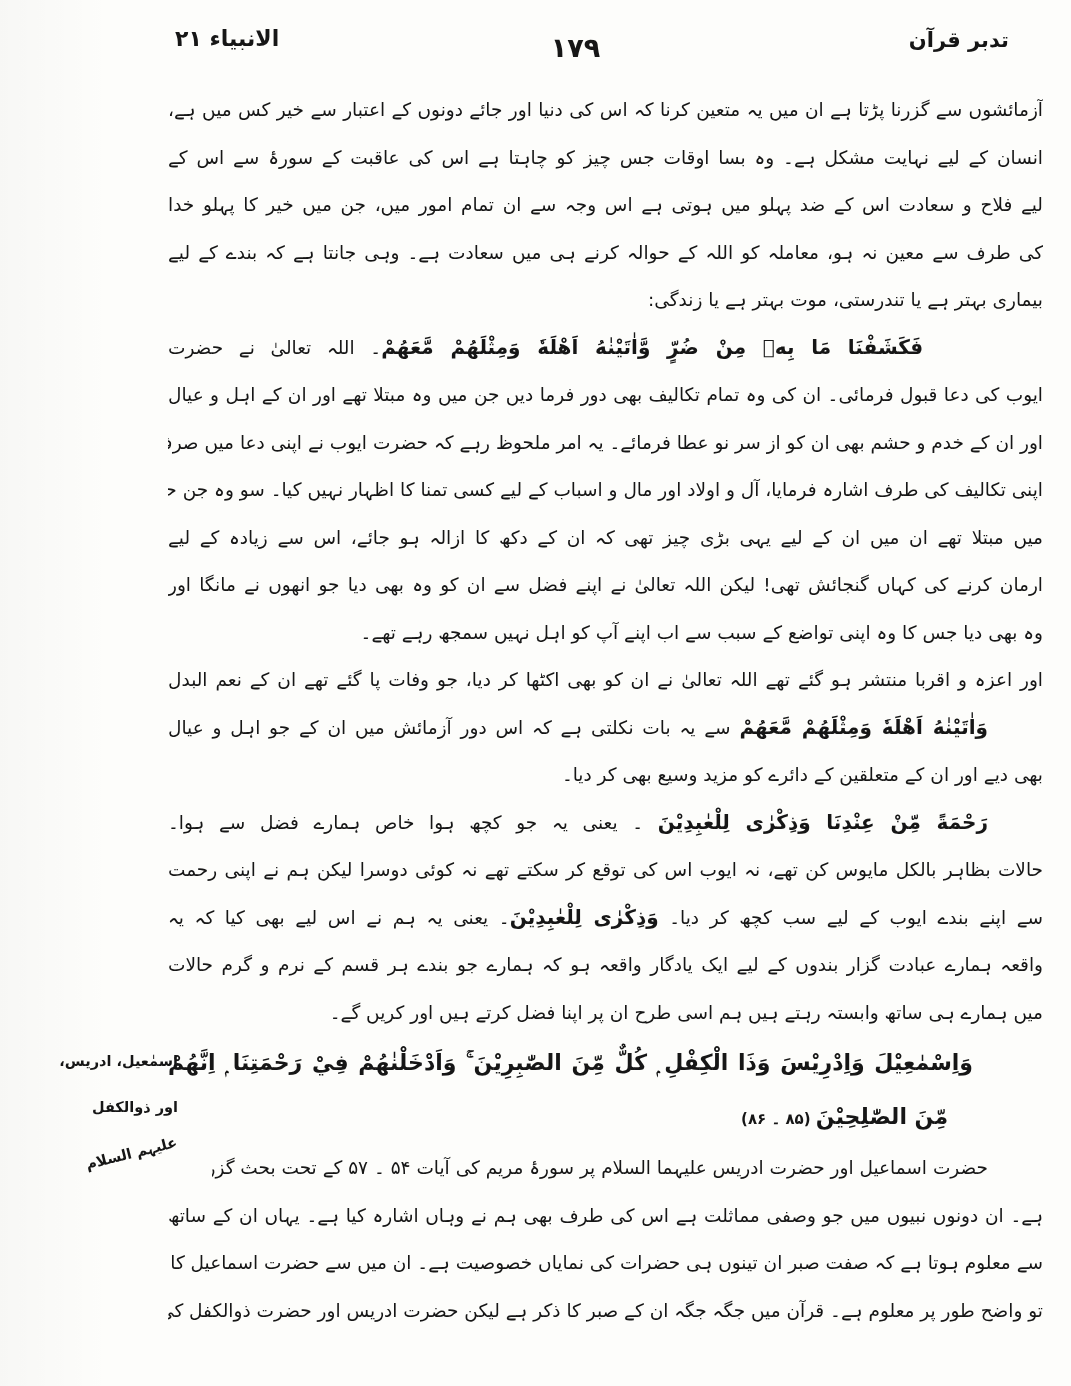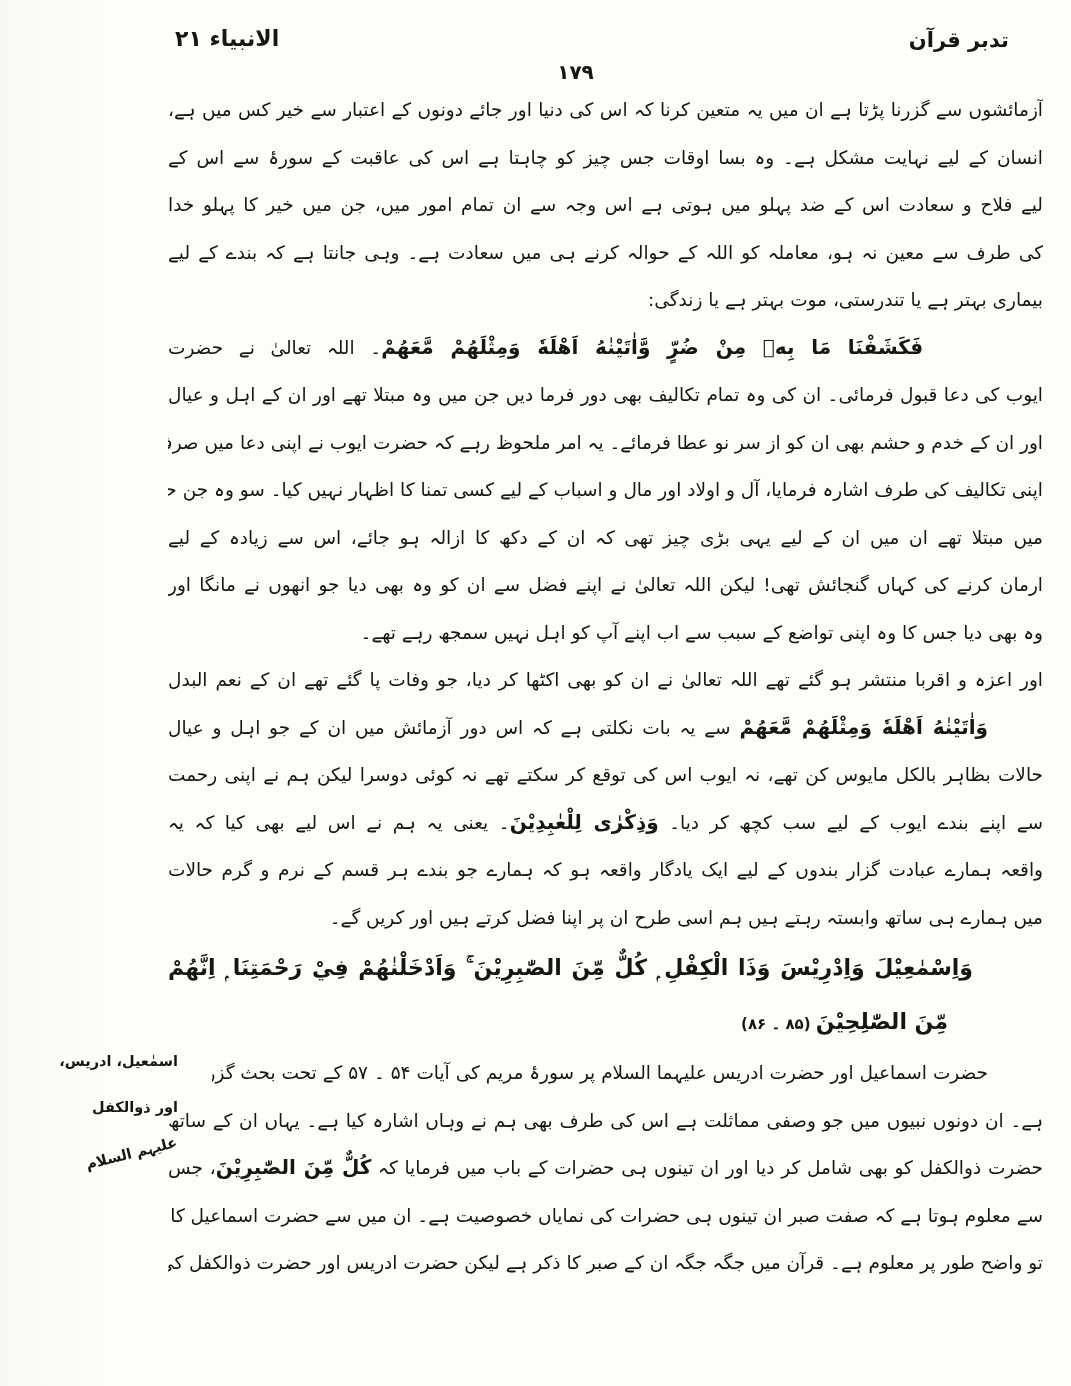--- a/index.html
+++ b/index.html
@@ -14,21 +14,21 @@
     direction:rtl;
   }
   
   .hdr{position:absolute;top:24px;left:0;right:0;height:44px;}
   .hdr .book{
     position:absolute;right:62px;top:4px;
     font-size:21px;font-weight:700;letter-spacing:0;
   }
   .hdr .pageno{
     position:absolute;left:50%;top:8px;transform:translateX(-50%) translateX(40px);
-    font-size:20px;font-weight:700;letter-spacing:2px;margin-top:28px;
+    font-size:27px;font-weight:700;letter-spacing:2px;
   }
   .hdr .surah{
     position:absolute;left:175px;top:2px;
     font-size:22px;font-weight:700;
   }
   
   .body{
     position:absolute;top:86px;right:28px;left:168px;
   }
   .line{
@@ -91,29 +91,30 @@
       <div class="line end"><span class="">بیماری بہتر ہے یا تندرستی، موت بہتر ہے یا زندگی:</span></div>
       <div class="line" style="padding-right: 120px;"><span class="v">فَكَشَفْنَا مَا بِهٖ مِنْ ضُرٍّ وَّاٰتَيْنٰهُ اَهْلَهٗ وَمِثْلَهُمْ مَّعَهُمْ</span><span class="">۔ اللہ تعالیٰ نے حضرت</span></div>
       <div class="line"><span class="">ایوب کی دعا قبول فرمائی۔ ان کی وہ تمام تکالیف بھی دور فرما دیں جن میں وہ مبتلا تھے اور ان کے اہل و عیال</span></div>
       <div class="line"><span class="">اور ان کے خدم و حشم بھی ان کو از سر نو عطا فرمائے۔ یہ امر ملحوظ رہے کہ حضرت ایوب نے اپنی دعا میں صرف</span></div>
       <div class="line"><span class="">اپنی تکالیف کی طرف اشارہ فرمایا، آل و اولاد اور مال و اسباب کے لیے کسی تمنا کا اظہار نہیں کیا۔ سو وہ جن حالات</span></div>
       <div class="line"><span class="">میں مبتلا تھے ان میں ان کے لیے یہی بڑی چیز تھی کہ ان کے دکھ کا ازالہ ہو جائے، اس سے زیادہ کے لیے</span></div>
       <div class="line"><span class="">ارمان کرنے کی کہاں گنجائش تھی! لیکن اللہ تعالیٰ نے اپنے فضل سے ان کو وہ بھی دیا جو انھوں نے مانگا اور</span></div>
       <div class="line end"><span class="">وہ بھی دیا جس کا وہ اپنی تواضع کے سبب سے اب اپنے آپ کو اہل نہیں سمجھ رہے تھے۔</span></div>
       <div class="line"><span class="">اور اعزہ و اقربا منتشر ہو گئے تھے اللہ تعالیٰ نے ان کو بھی اکٹھا کر دیا، جو وفات پا گئے تھے ان کے نعم البدل</span></div>
       <div class="line" style="padding-right: 55px;"><span class="v">وَاٰتَيْنٰهُ اَهْلَهٗ وَمِثْلَهُمْ مَّعَهُمْ</span><span class=""> سے یہ بات نکلتی ہے کہ اس دور آزمائش میں ان کے جو اہل و عیال</span></div>
+      <div class="line end"><span class="">بھی دیے اور ان کے متعلقین کے دائرے کو مزید وسیع بھی کر دیا۔</span></div>
+      <div class="line" style="padding-right: 55px;"><span class="v">رَحْمَةً مِّنْ عِنْدِنَا وَذِكْرٰى لِلْعٰبِدِيْنَ</span><span class=""> ۔ یعنی یہ جو کچھ ہوا خاص ہمارے فضل سے ہوا۔</span></div>
       <div class="line"><span class="">حالات بظاہر بالکل مایوس کن تھے، نہ ایوب اس کی توقع کر سکتے تھے نہ کوئی دوسرا لیکن ہم نے اپنی رحمت</span></div>
       <div class="line"><span class="">سے اپنے بندے ایوب کے لیے سب کچھ کر دیا۔ </span><span class="v">وَذِكْرٰى لِلْعٰبِدِيْنَ</span><span class="">۔ یعنی یہ ہم نے اس لیے بھی کیا کہ یہ</span></div>
       <div class="line"><span class="">واقعہ ہمارے عبادت گزار بندوں کے لیے ایک یادگار واقعہ ہو کہ ہمارے جو بندے ہر قسم کے نرم و گرم حالات</span></div>
       <div class="line end"><span class="">میں ہمارے ہی ساتھ وابستہ رہتے ہیں ہم اسی طرح ان پر اپنا فضل کرتے ہیں اور کریں گے۔</span></div>
       <div class="line big" style="padding-right: 70px;"><span class="v">وَاِسْمٰعِيْلَ وَاِدْرِيْسَ وَذَا الْكِفْلِ ۭ كُلٌّ مِّنَ الصّٰبِرِيْنَ ۚ وَاَدْخَلْنٰهُمْ فِيْ رَحْمَتِنَا ۭ اِنَّهُمْ</span></div>
       <div class="line end big" style="padding-right: 95px;"><span class="v">مِّنَ الصّٰلِحِيْنَ</span><span class=" num"> (۸۵ ۔ ۸۶)</span></div>
       <div class="line" style="padding-right: 55px; margin-left: 44px;"><span class="">حضرت اسماعیل اور حضرت ادریس علیہما السلام پر سورۂ مریم کی آیات ۵۴ ۔ ۵۷ کے تحت بحث گزر چکی</span></div>
       <div class="line"><span class="">ہے۔ ان دونوں نبیوں میں جو وصفی مماثلت ہے اس کی طرف بھی ہم نے وہاں اشارہ کیا ہے۔ یہاں ان کے ساتھ</span></div>
-      <div class="line"><span class="">حضرت ذوالکفل کو بھی شامل کر دیا اور ان تینوں ہی حضرات کے باب میں فرمایا کہ </span><span class="v">كُلٌّ مِّنَ الصّٰبِرِيْنَ</span><span class="">، جس</span></div>
       <div class="line"><span class="">سے معلوم ہوتا ہے کہ صفت صبر ان تینوں ہی حضرات کی نمایاں خصوصیت ہے۔ ان میں سے حضرت اسماعیل کا صبر</span></div>
       <div class="line"><span class="">تو واضح طور پر معلوم ہے۔ قرآن میں جگہ جگہ ان کے صبر کا ذکر ہے لیکن حضرت ادریس اور حضرت ذوالکفل کی سرگزشت حیات</span></div>
     </div>
 
   <div class="margin-note" id="margin-note">
       <div class="mline">اسمٰعیل، ادریس،</div>
       <div class="mline">اور ذوالکفل</div>
       <div class="mline">علیہم السلام</div>
     </div>
 </div>

